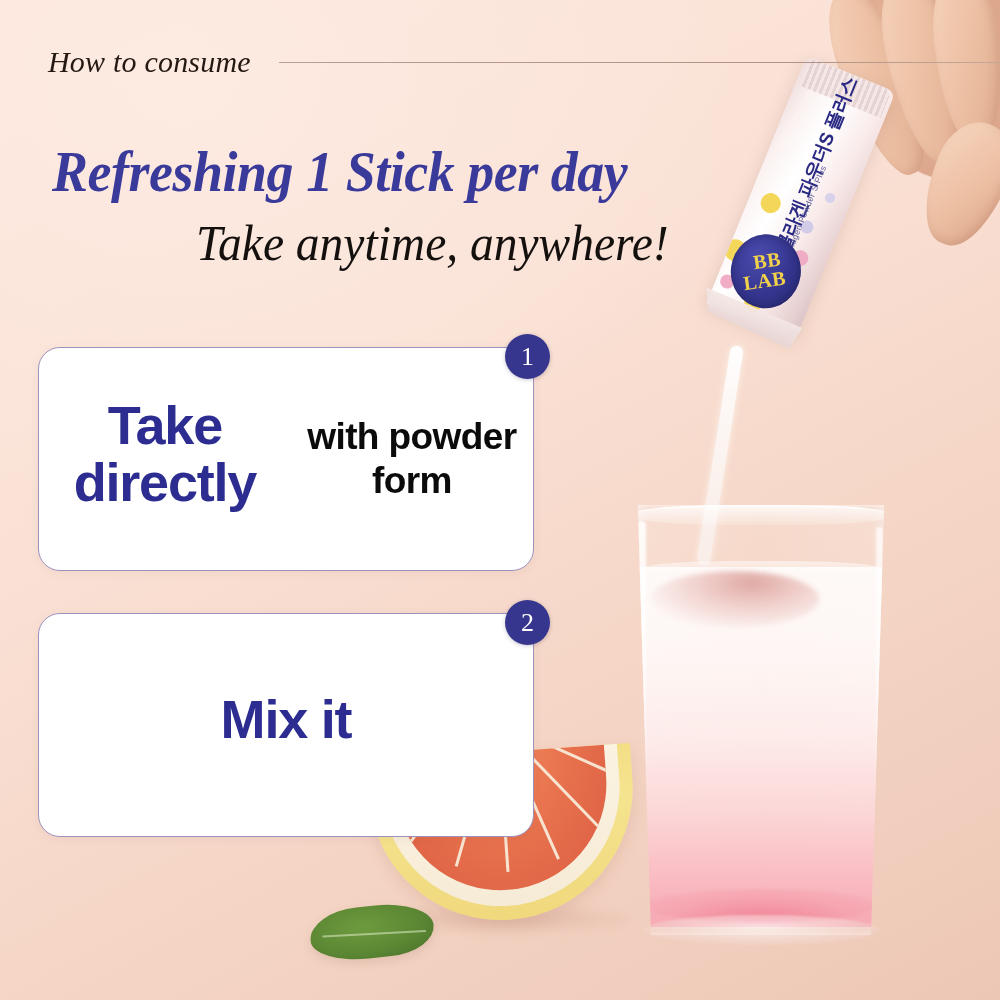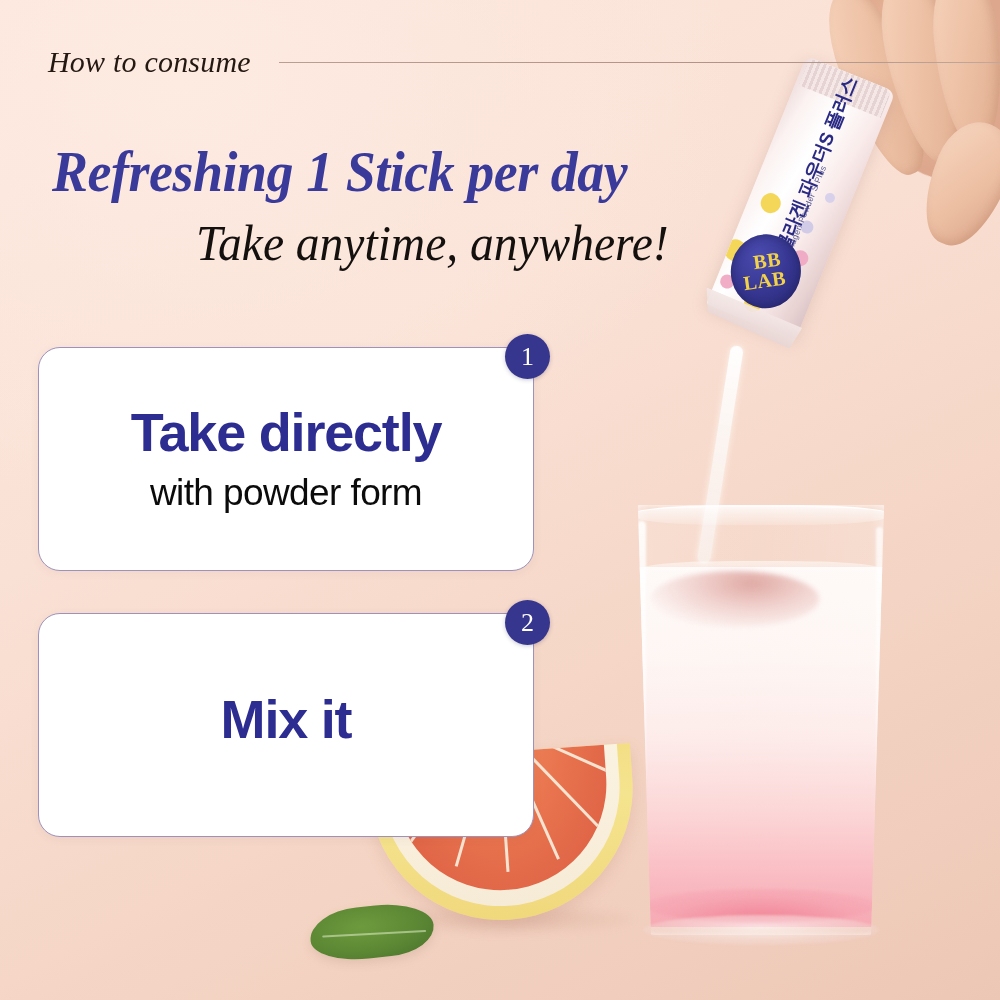--- a/index.html
+++ b/index.html
@@ -82,21 +82,21 @@
   }
 
   
   .card {
     position: absolute;
     background: #FFFFFF;
     border: 1.4px solid #9E92BC;
     border-radius: 22px;
     box-shadow: 0 2px 10px rgba(120, 90, 90, 0.07);
     display: flex;
-    flex-direction: column;
+    flex-direction: row;
     align-items: center;
     justify-content: center;
     text-align: center;
     box-sizing: border-box;
   }
   #card-1 {
     left: 38px;
     top: 347px;
     width: 496px;
     height: 224px;
@@ -113,21 +113,21 @@
     font-weight: bold;
     font-size: 54px;
     line-height: 1.05;
     color: #2D2D91;
     letter-spacing: -1.2px;
   }
   #card-1 .card-title { margin-bottom: 10px; }
   #card-2 .card-title { margin-bottom: 12px; }
   .card-sub {
     font-family: "Liberation Sans", sans-serif;
-    font-weight: normal;
+    font-weight: bold;
     font-size: 37px;
     line-height: 1.18;
     color: #0B0B0B;
     letter-spacing: -0.6px;
     white-space: pre-line;
   }
 
   .step-badge {
     position: absolute;
     width: 45px;

